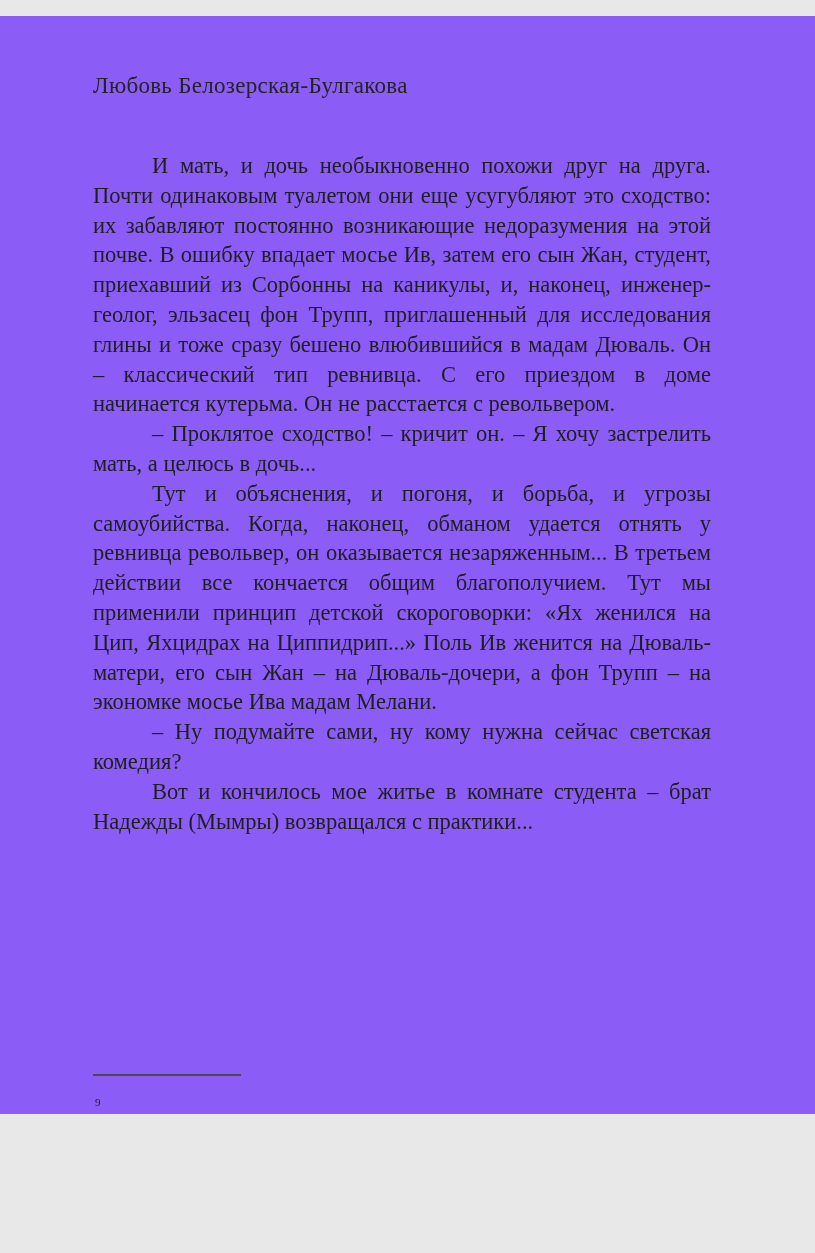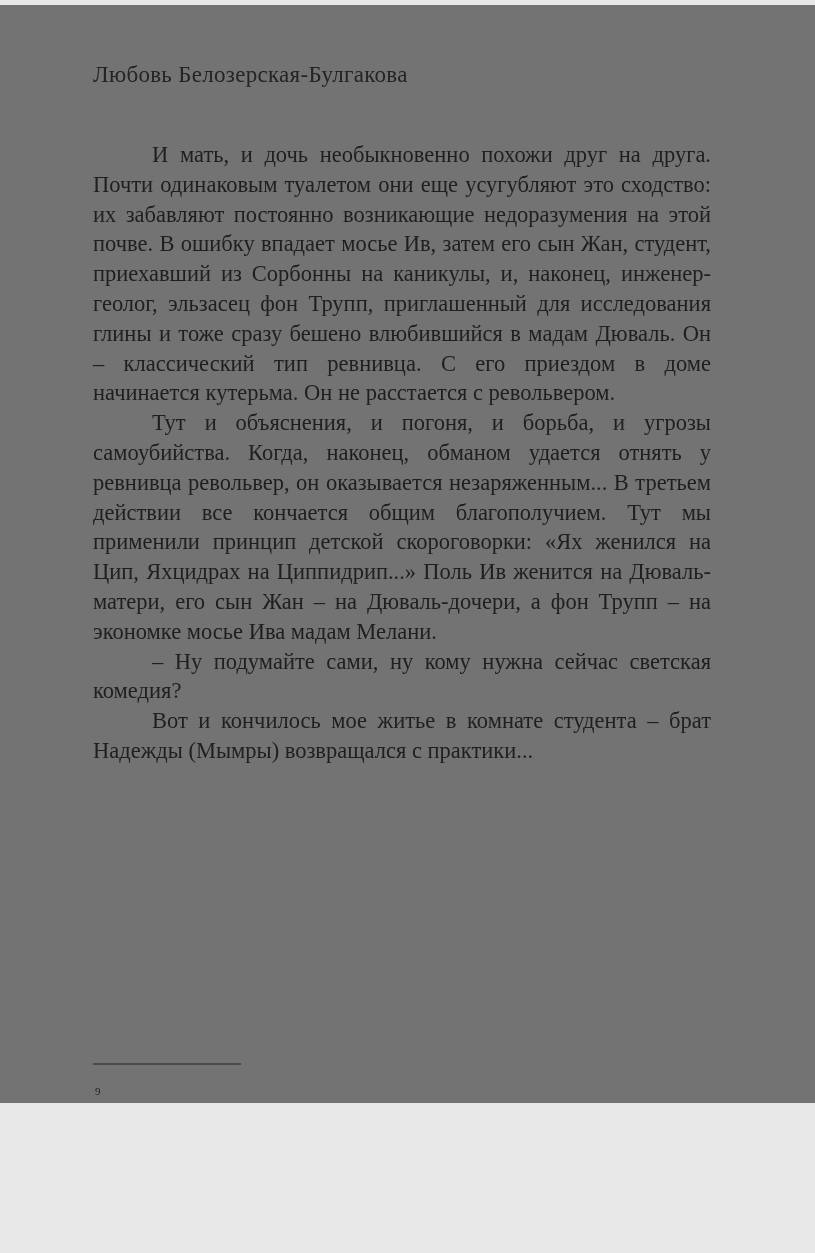--- a/index.html
+++ b/index.html
@@ -4,22 +4,22 @@
 <style>
   html, body {
     margin: 0;
     padding: 0;
     background: #e8e8e8;
   }
   .page {
     position: relative;
     width: 815px;
     height: 1098px;
-    margin: 5px auto;
-    background: #737373;
+    margin: 16px auto;
+    background: #8b5cf6;
     color: #1f1f1f;
     font-family: "Liberation Serif", "DejaVu Serif", serif;
     overflow: hidden;
   }
   .running-head {
     position: absolute;
     left: 93px;
     top: 55px;
     width: 620px;
     font-size: 23px;
@@ -89,20 +89,21 @@
 </style>
 </head>
 <body>
 
 <div class="page">
 
   <div class="running-head">Любовь Белозерская-Булгакова</div>
 
   <div class="body-text">
       <p>И мать, и дочь необыкновенно похожи друг на друга. Почти одинаковым туалетом они еще усугубляют это сходство: их забавляют постоянно возникающие недоразумения на этой почве. В ошибку впадает мосье Ив, затем его сын Жан, студент, приехавший из Сорбонны на каникулы, и, наконец, инженер-геолог, эльзасец фон Трупп, приглашенный для исследования глины и тоже сразу бешено влюбившийся в мадам Дюваль. Он – классический тип ревнивца. С его приездом в доме начинается кутерьма. Он не расстается с револьвером.</p>
+      <p>– Проклятое сходство! – кричит он. – Я хочу застрелить мать, а целюсь в дочь...</p>
       <p>Тут и объяснения, и погоня, и борьба, и угрозы самоубийства. Когда, наконец, обманом удается отнять у ревнивца револьвер, он оказывается незаряженным... В третьем действии все кончается общим благополучием. Тут мы применили принцип детской скороговорки: «Ях женился на Цип, Яхцидрах на Циппидрип...» Поль Ив женится на Дюваль-матери, его сын Жан – на Дюваль-дочери, а фон Трупп – на экономке мосье Ива мадам Мелани.</p>
       <p>– Ну подумайте сами, ну кому нужна сейчас светская комедия?</p>
       <p>Вот и кончилось мое житье в комнате студента – брат Надежды (Мымры) возвращался с практики...</p>
     </div>
 
   <div class="footnote-rule"></div>
 
   <div class="footnote">
     <span class="fn-body">
       <sup class="fn-marker">9</sup>

